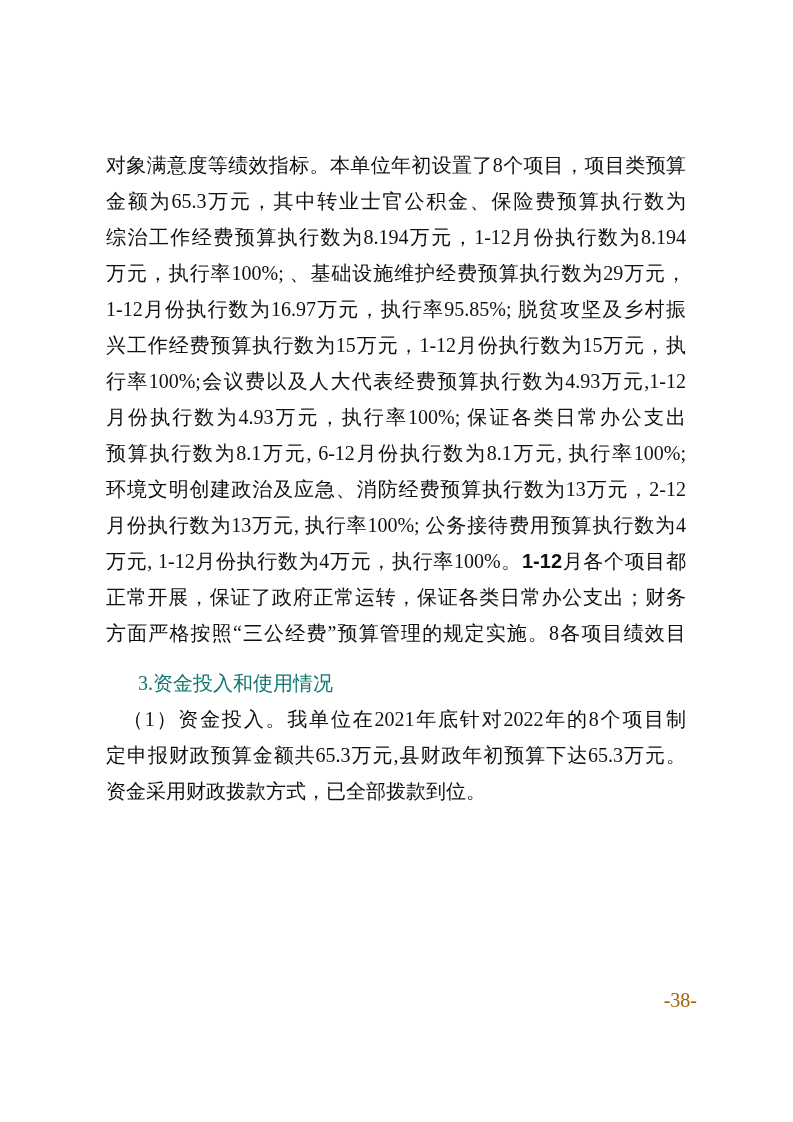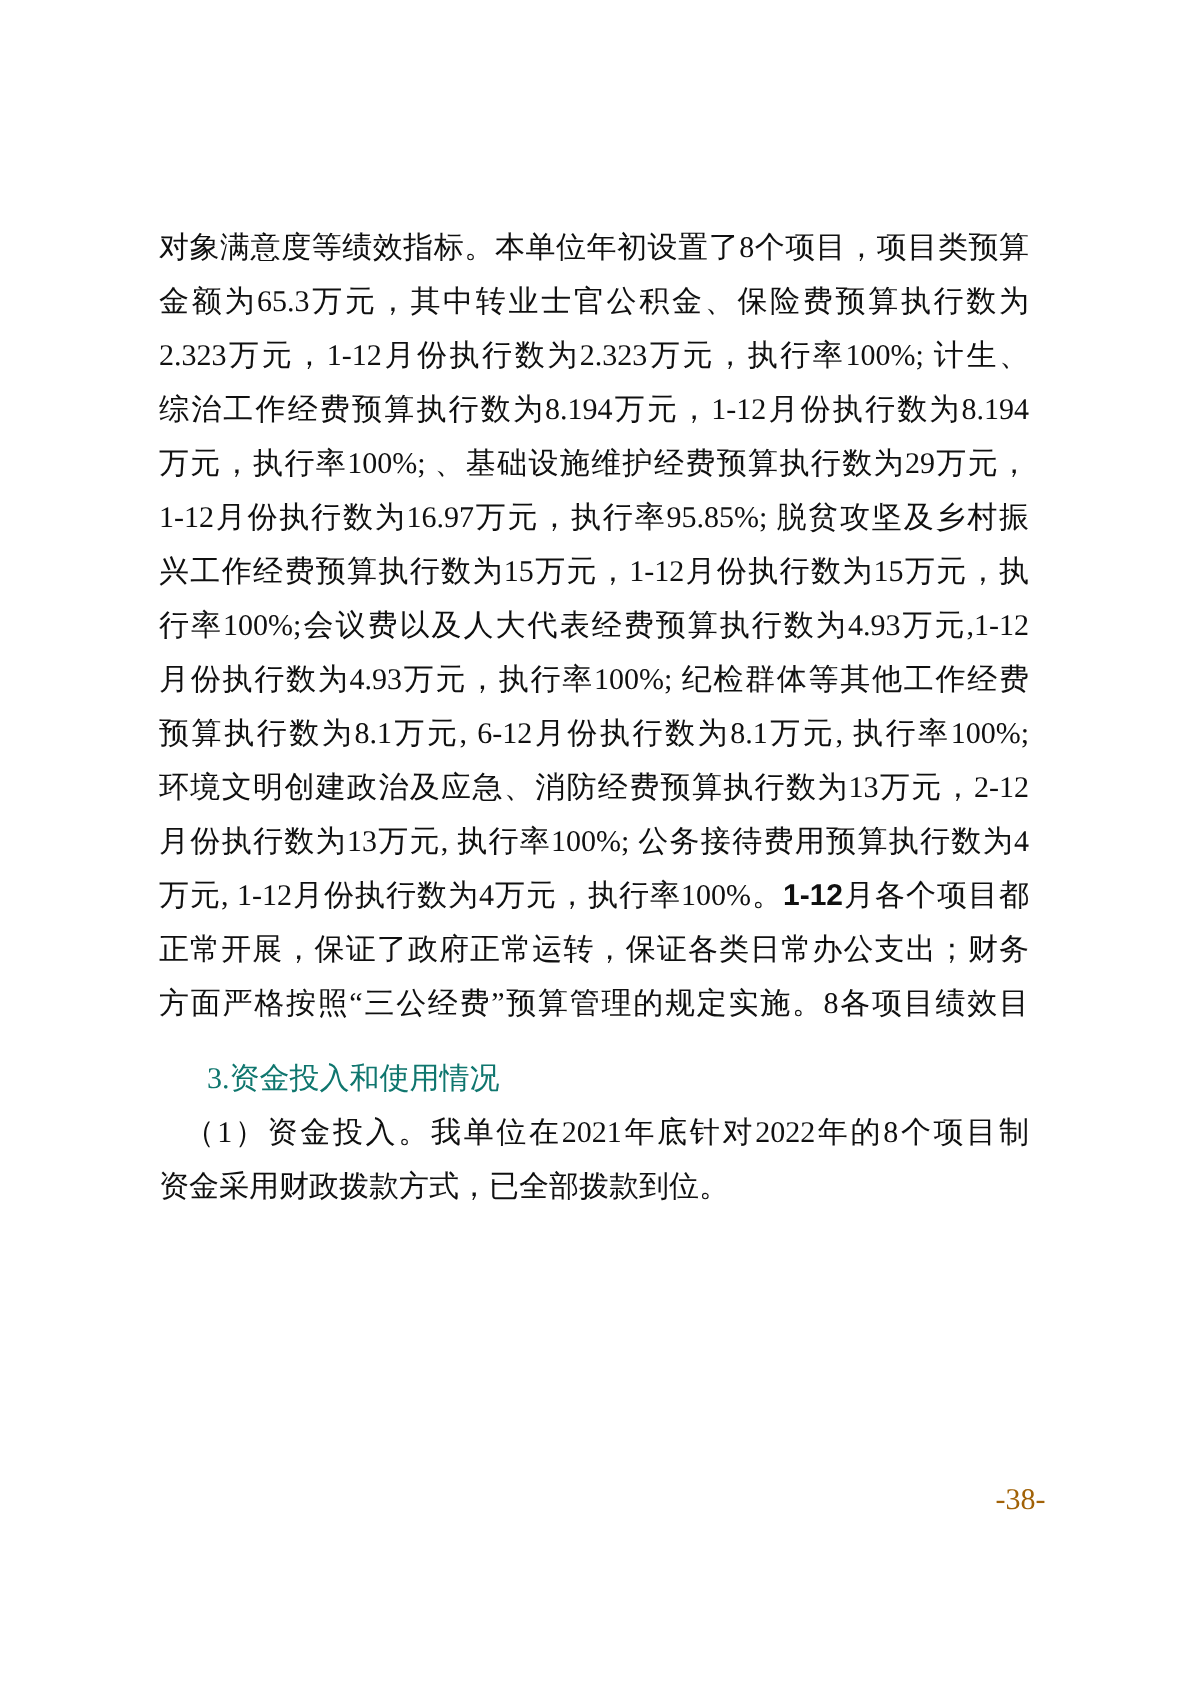--- a/index.html
+++ b/index.html
@@ -54,38 +54,38 @@
 </style>
 </head>
 <body>
 
 <div class="page">
   <main class="textblock">
 
     <section class="para">
       <div class="line j">对象满意度等绩效指标。本单位年初设置了8个项目，项目类预算</div>
       <div class="line j">金额为65.3万元，其中转业士官公积金、保险费预算执行数为</div>
-      <div class="line j">2.323万元，1-12月份执行数为2.323万元，执行率100%; 计生、</div>
       <div class="line j">综治工作经费预算执行数为8.194万元，1-12月份执行数为8.194</div>
       <div class="line j">万元，执行率100%; 、基础设施维护经费预算执行数为29万元，</div>
       <div class="line j">1-12月份执行数为16.97万元，执行率95.85%; 脱贫攻坚及乡村振</div>
       <div class="line j">兴工作经费预算执行数为15万元，1-12月份执行数为15万元，执</div>
       <div class="line j">行率100%;会议费以及人大代表经费预算执行数为4.93万元,1-12</div>
-      <div class="line j">月份执行数为4.93万元，执行率100%; 纪检群体等其他工作经费</div>
+      <div class="line j">月份执行数为4.93万元，执行率100%; 保证各类日常办公支出</div>
       <div class="line j">预算执行数为8.1万元, 6-12月份执行数为8.1万元, 执行率100%;</div>
       <div class="line j">环境文明创建政治及应急、消防经费预算执行数为13万元，2-12</div>
       <div class="line j">月份执行数为13万元, 执行率100%; 公务接待费用预算执行数为4</div>
       <div class="line j"><span>万元, 1-12月份执行数为4万元，执行率100%。</span><span class="bsans">1-12</span><span>月各个项目都</span></div>
       <div class="line j">正常开展，保证了政府正常运转，保证各类日常办公支出；财务</div>
       <div class="line j">方面严格按照“三公经费”预算管理的规定实施。8各项目绩效目</div>
     </section>
 
     <h2 class="heading">3.资金投入和使用情况</h2>
 
     <section class="para para2">
       <div class="line j indent1">（1）资金投入。我单位在2021年底针对2022年的8个项目制</div>
+      <div class="line j">定申报财政预算金额共65.3万元,县财政年初预算下达65.3万元。</div>
       <div class="line">资金采用财政拨款方式，已全部拨款到位。</div>
     </section>
 
   </main>
 
   <div class="pagenum">-38-</div>
 </div>
 
 </body></html>

